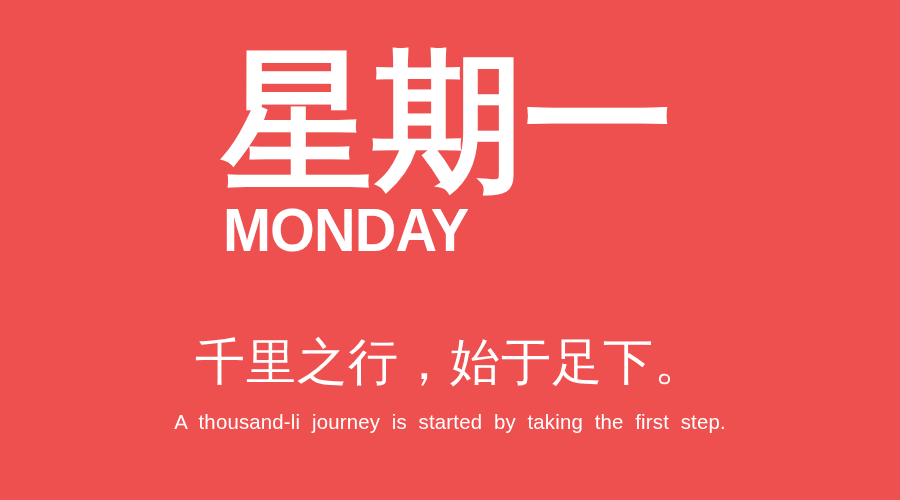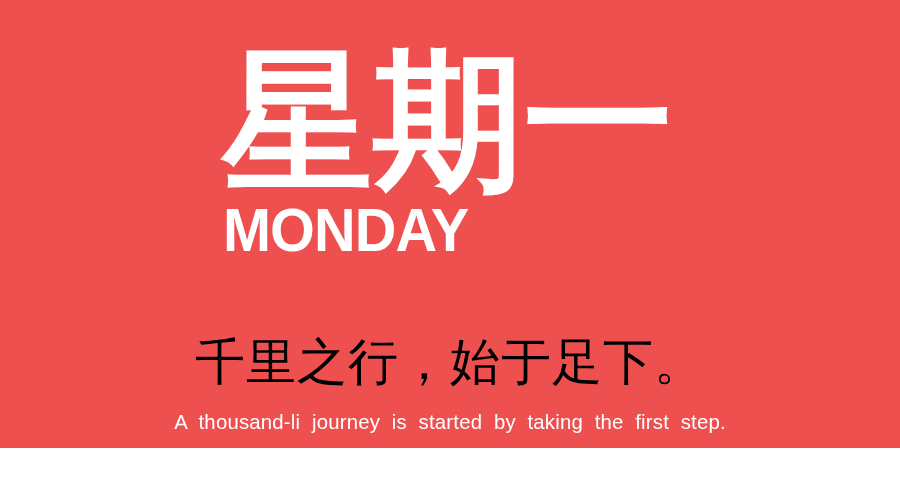--- a/index.html
+++ b/index.html
@@ -11,21 +11,21 @@
   body {
     width: 900px;
     height: 500px;
     overflow: hidden;
     font-family: "Liberation Sans", "DejaVu Sans", sans-serif;
   }
 
   #card {
     position: relative;
     width: 900px;
-    height: 448px;
+    height: 500px;
     background: #ee5050;
     overflow: hidden;
     -webkit-font-smoothing: antialiased;
   }
 
   
   .headline-block {
     position: absolute;
     left: 0;
     top: 48px;
@@ -75,21 +75,21 @@
     text-align: center;
   }
 
   .proverb-cjk {
     display: block;
     font-family: "DejaVu Sans", "Liberation Sans", sans-serif;
     font-weight: 400;
     font-size: 50px;
     line-height: 1.22;
     letter-spacing: 1px;
-    color: #000000;
+    color: #ffffff;
     white-space: nowrap;
   }
 
   .proverb-en {
     display: block;
     margin-top: 16px;
     font-family: "Liberation Sans", "DejaVu Sans", sans-serif;
     font-weight: 400;
     font-size: 21px;
     line-height: 1.2;

